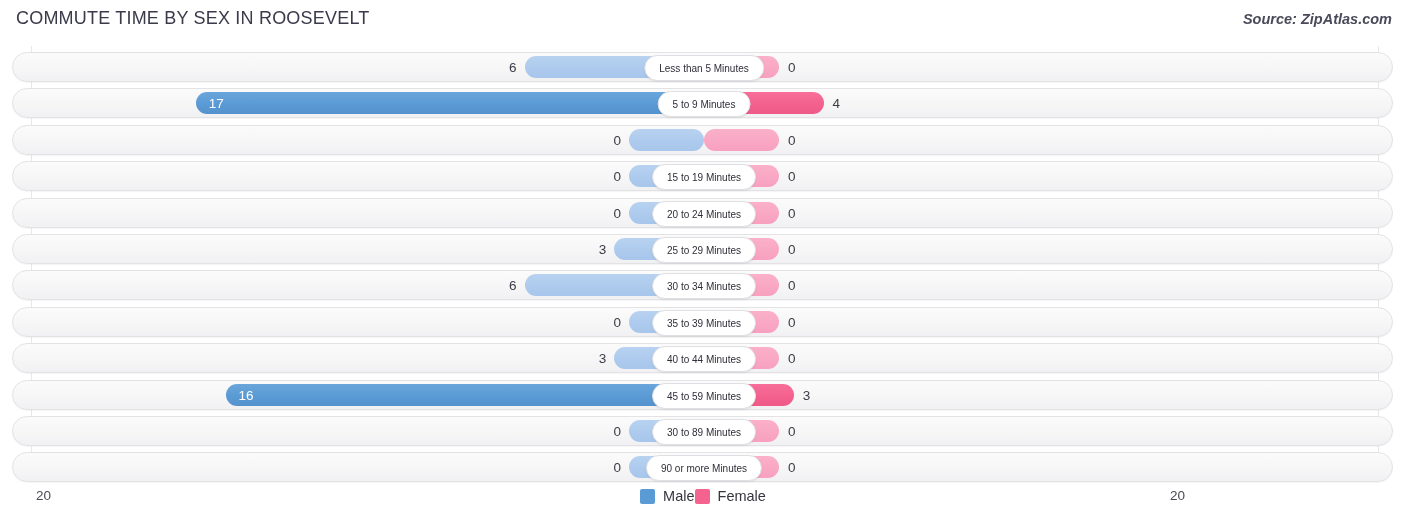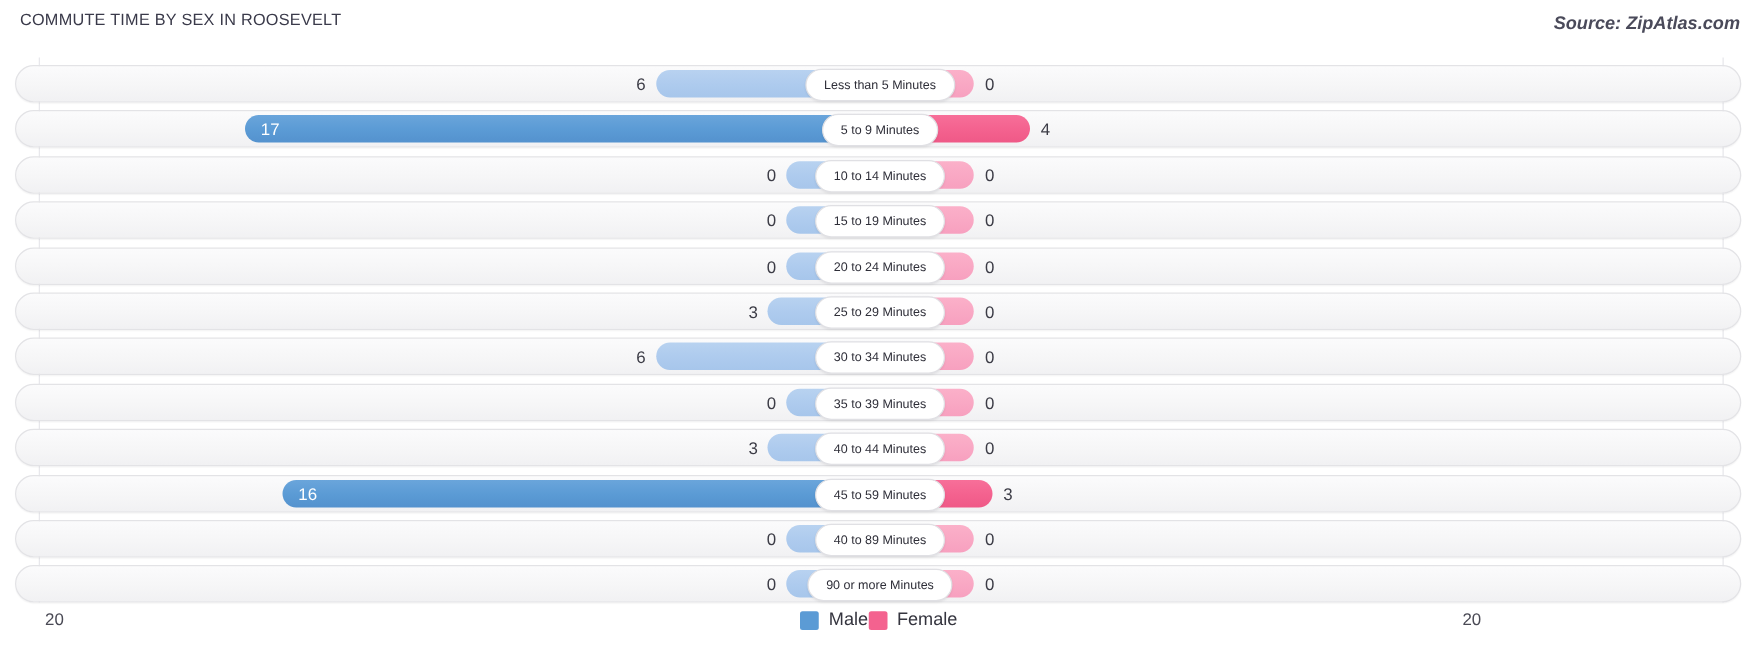--- a/index.html
+++ b/index.html
@@ -20,21 +20,21 @@
   .header {
     position: absolute;
     left: 0; top: 0;
     width: 1406px;
     height: 44px;
   }
   .chart-title {
     position: absolute;
     left: 16px;
     top: 8px;
-    font-size: 13px;
+    font-size: 18px;
     letter-spacing: 0.2px;
     color: #3a3a4a;
     font-weight: 400;
     white-space: nowrap;
   }
   .chart-source {
     position: absolute;
     right: 14px;
     top: 11px;
     font-size: 14.5px;
@@ -210,21 +210,20 @@
         <div class="val val-out-right" style="left: 819.6px; width: 44px;">4</div>
         <div class="center-pill" style="left: 691px;">5 to 9 Minutes</div>
       </div>
     </div>
     <div class="row" style="top: 80.8px;">
       <div class="bar-wrap">
         <div class="bar bar-male dim" style="left: 616px; width: 75px;"></div>
         <div class="val val-out-left" style="left: 564px; width: 44px;">0</div>
         <div class="bar bar-female dim" style="left: 691px; width: 75px;"></div>
         <div class="val val-out-right" style="left: 775px; width: 44px;">0</div>
-        <div class="center-pill" style="left: 691px;">10 to 14 Minutes</div>
       </div>
     </div>
     <div class="row" style="top: 117.2px;">
       <div class="bar-wrap">
         <div class="bar bar-male dim" style="left: 616px; width: 75px;"></div>
         <div class="val val-out-left" style="left: 564px; width: 44px;">0</div>
         <div class="bar bar-female dim" style="left: 691px; width: 75px;"></div>
         <div class="val val-out-right" style="left: 775px; width: 44px;">0</div>
         <div class="center-pill" style="left: 691px;">15 to 19 Minutes</div>
       </div>
@@ -282,21 +281,21 @@
         <div class="val val-out-right" style="left: 789.7px; width: 44px;">3</div>
         <div class="center-pill" style="left: 691px;">45 to 59 Minutes</div>
       </div>
     </div>
     <div class="row" style="top: 372px;">
       <div class="bar-wrap">
         <div class="bar bar-male dim" style="left: 616px; width: 75px;"></div>
         <div class="val val-out-left" style="left: 564px; width: 44px;">0</div>
         <div class="bar bar-female dim" style="left: 691px; width: 75px;"></div>
         <div class="val val-out-right" style="left: 775px; width: 44px;">0</div>
-        <div class="center-pill" style="left: 691px;">40 to 89 Minutes</div>
+        <div class="center-pill" style="left: 691px;">30 to 89 Minutes</div>
       </div>
     </div>
     <div class="row" style="top: 408.4px;">
       <div class="bar-wrap">
         <div class="bar bar-male dim" style="left: 616px; width: 75px;"></div>
         <div class="val val-out-left" style="left: 564px; width: 44px;">0</div>
         <div class="bar bar-female dim" style="left: 691px; width: 75px;"></div>
         <div class="val val-out-right" style="left: 775px; width: 44px;">0</div>
         <div class="center-pill" style="left: 691px;">90 or more Minutes</div>
       </div>

